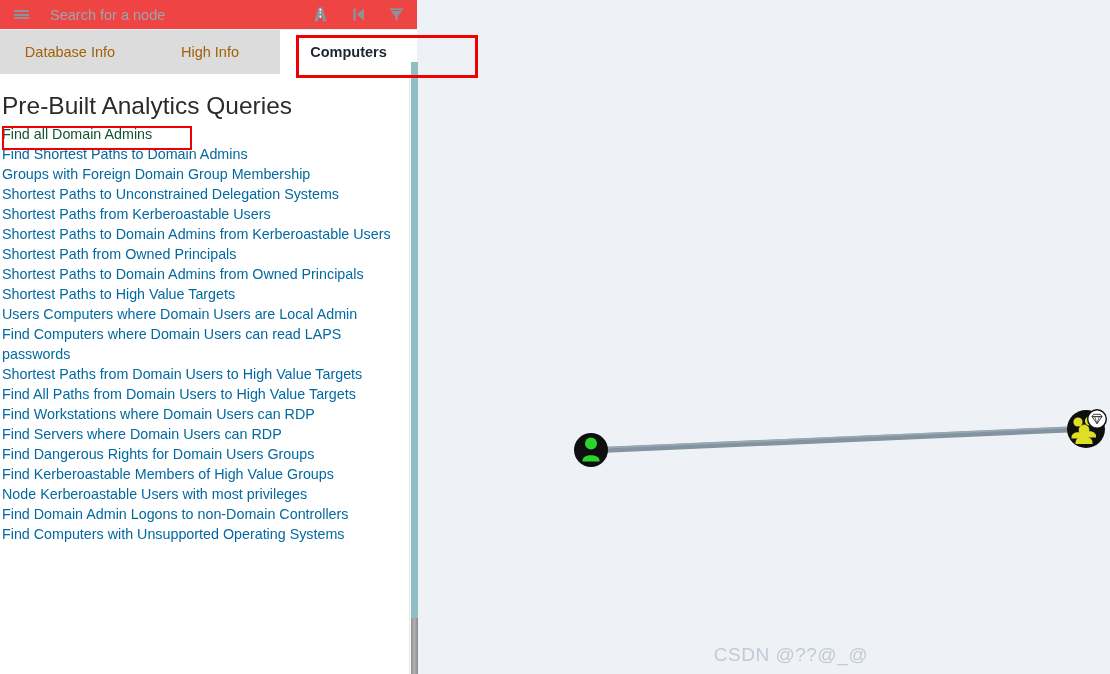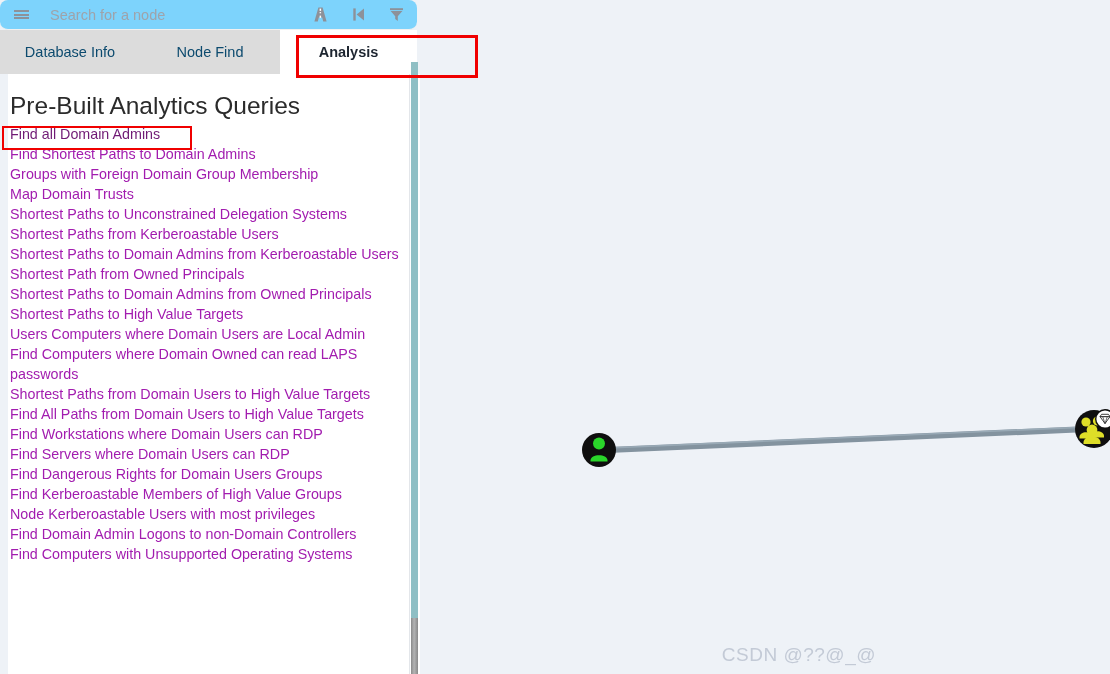--- a/index.html
+++ b/index.html
@@ -17,21 +17,21 @@
   #app {
     position: relative;
     width: 1110px;
     height: 674px;
     background: #eef2f7;
   }
 
   
   #graph-canvas {
     position: absolute;
-    left: 8px; top: 0;
+    left: 0; top: 0;
     width: 882px; height: 674px;
     background: #eef2f7;
   }
   #graph-svg { display: block; }
 
   .watermark {
     position: absolute;
     right: 14px;
     bottom: 8px;
     font-size: 19px;
@@ -40,26 +40,25 @@
     font-family: "Liberation Sans", sans-serif;
     user-select: none;
   }
 
   
   #topbar {
     position: absolute;
     left: 0; top: 0;
     width: 417px;
     height: 30px;
-    background: #7dd3fc;
+    background: #ef4444;
     display: flex;
     align-items: center;
     box-sizing: border-box;
     border-bottom: 1px solid #f1f1f1;
-    border-radius: 8px;
   }
   #hamburger {
     width: 42px;
     height: 30px;
     display: flex;
     align-items: center;
     justify-content: center;
     cursor: pointer;
   }
   #hamburger .bar {
@@ -107,21 +106,21 @@
     display: flex;
     align-items: center;
     justify-content: center;
     height: 44px;
     font-size: 14.5px;
     cursor: pointer;
     box-sizing: border-box;
   }
   .tab.inactive {
     background: #dcdcdc;
-    color: #0c4a6e;
+    color: #a16207;
     font-weight: normal;
     width: 140px;
   }
   .tab.active {
     background: #ffffff;
     color: #1d2530;
     font-weight: bold;
     width: 137px;
   }
 
@@ -134,21 +133,21 @@
     height: 43px;
     border: 3px solid #f00000;
     box-sizing: border-box;
     pointer-events: none;
     z-index: 40;
   }
 
   
   #left-panel {
     position: absolute;
-    left: 8px; top: 74px;
+    left: 0; top: 74px;
     width: 412px;
     height: 600px;
     background: #ffffff;
     overflow: hidden;
   }
   #panel-title {
     font-size: 24.5px;
     color: #2b2b2b;
     font-weight: normal;
     margin: 0;
@@ -156,27 +155,27 @@
     line-height: 1.15;
     font-family: "Liberation Sans", sans-serif;
   }
   #query-list {
     list-style: none;
     margin: 0;
     padding: 0 0 0 2px;
   }
   #query-list li {
     font-size: 14.3px;
-    color: #a21caf;
+    color: #0369a1;
     line-height: 20px;
     cursor: pointer;
     white-space: normal;
     max-width: 400px;
   }
-  #query-list li.first { color: #701a75; }
+  #query-list li.first { color: #14532d; }
 
   
   #query-highlight {
     position: absolute;
     left: 2px;
     top: 126px;
     width: 190px;
     height: 24px;
     border: 2px solid #f00000;
     box-sizing: border-box;
@@ -297,42 +296,41 @@
         </svg>
       </div>
     </div>
   </div>
 
   <div id="tabs">
     <div class="tab inactive">
       <span>Database Info</span>
     </div>
     <div class="tab inactive">
-      <span>Node Find</span>
+      <span>High Info</span>
     </div>
     <div class="tab active">
-      <span>Analysis</span>
+      <span>Computers</span>
     </div>
   </div>
 
   <div id="left-panel">
     <h1 id="panel-title">Pre-Built Analytics Queries</h1>
     <ul id="query-list">
         <li class="first">Find all Domain Admins</li>
         <li>Find Shortest Paths to Domain Admins</li>
         <li>Groups with Foreign Domain Group Membership</li>
-        <li>Map Domain Trusts</li>
         <li>Shortest Paths to Unconstrained Delegation Systems</li>
         <li>Shortest Paths from Kerberoastable Users</li>
         <li>Shortest Paths to Domain Admins from Kerberoastable Users</li>
         <li>Shortest Path from Owned Principals</li>
         <li>Shortest Paths to Domain Admins from Owned Principals</li>
         <li>Shortest Paths to High Value Targets</li>
         <li>Users Computers where Domain Users are Local Admin</li>
-        <li>Find Computers where Domain Owned can read LAPS passwords</li>
+        <li>Find Computers where Domain Users can read LAPS passwords</li>
         <li>Shortest Paths from Domain Users to High Value Targets</li>
         <li>Find All Paths from Domain Users to High Value Targets</li>
         <li>Find Workstations where Domain Users can RDP</li>
         <li>Find Servers where Domain Users can RDP</li>
         <li>Find Dangerous Rights for Domain Users Groups</li>
         <li>Find Kerberoastable Members of High Value Groups</li>
         <li>Node Kerberoastable Users with most privileges</li>
         <li>Find Domain Admin Logons to non-Domain Controllers</li>
         <li>Find Computers with Unsupported Operating Systems</li>
       </ul>

